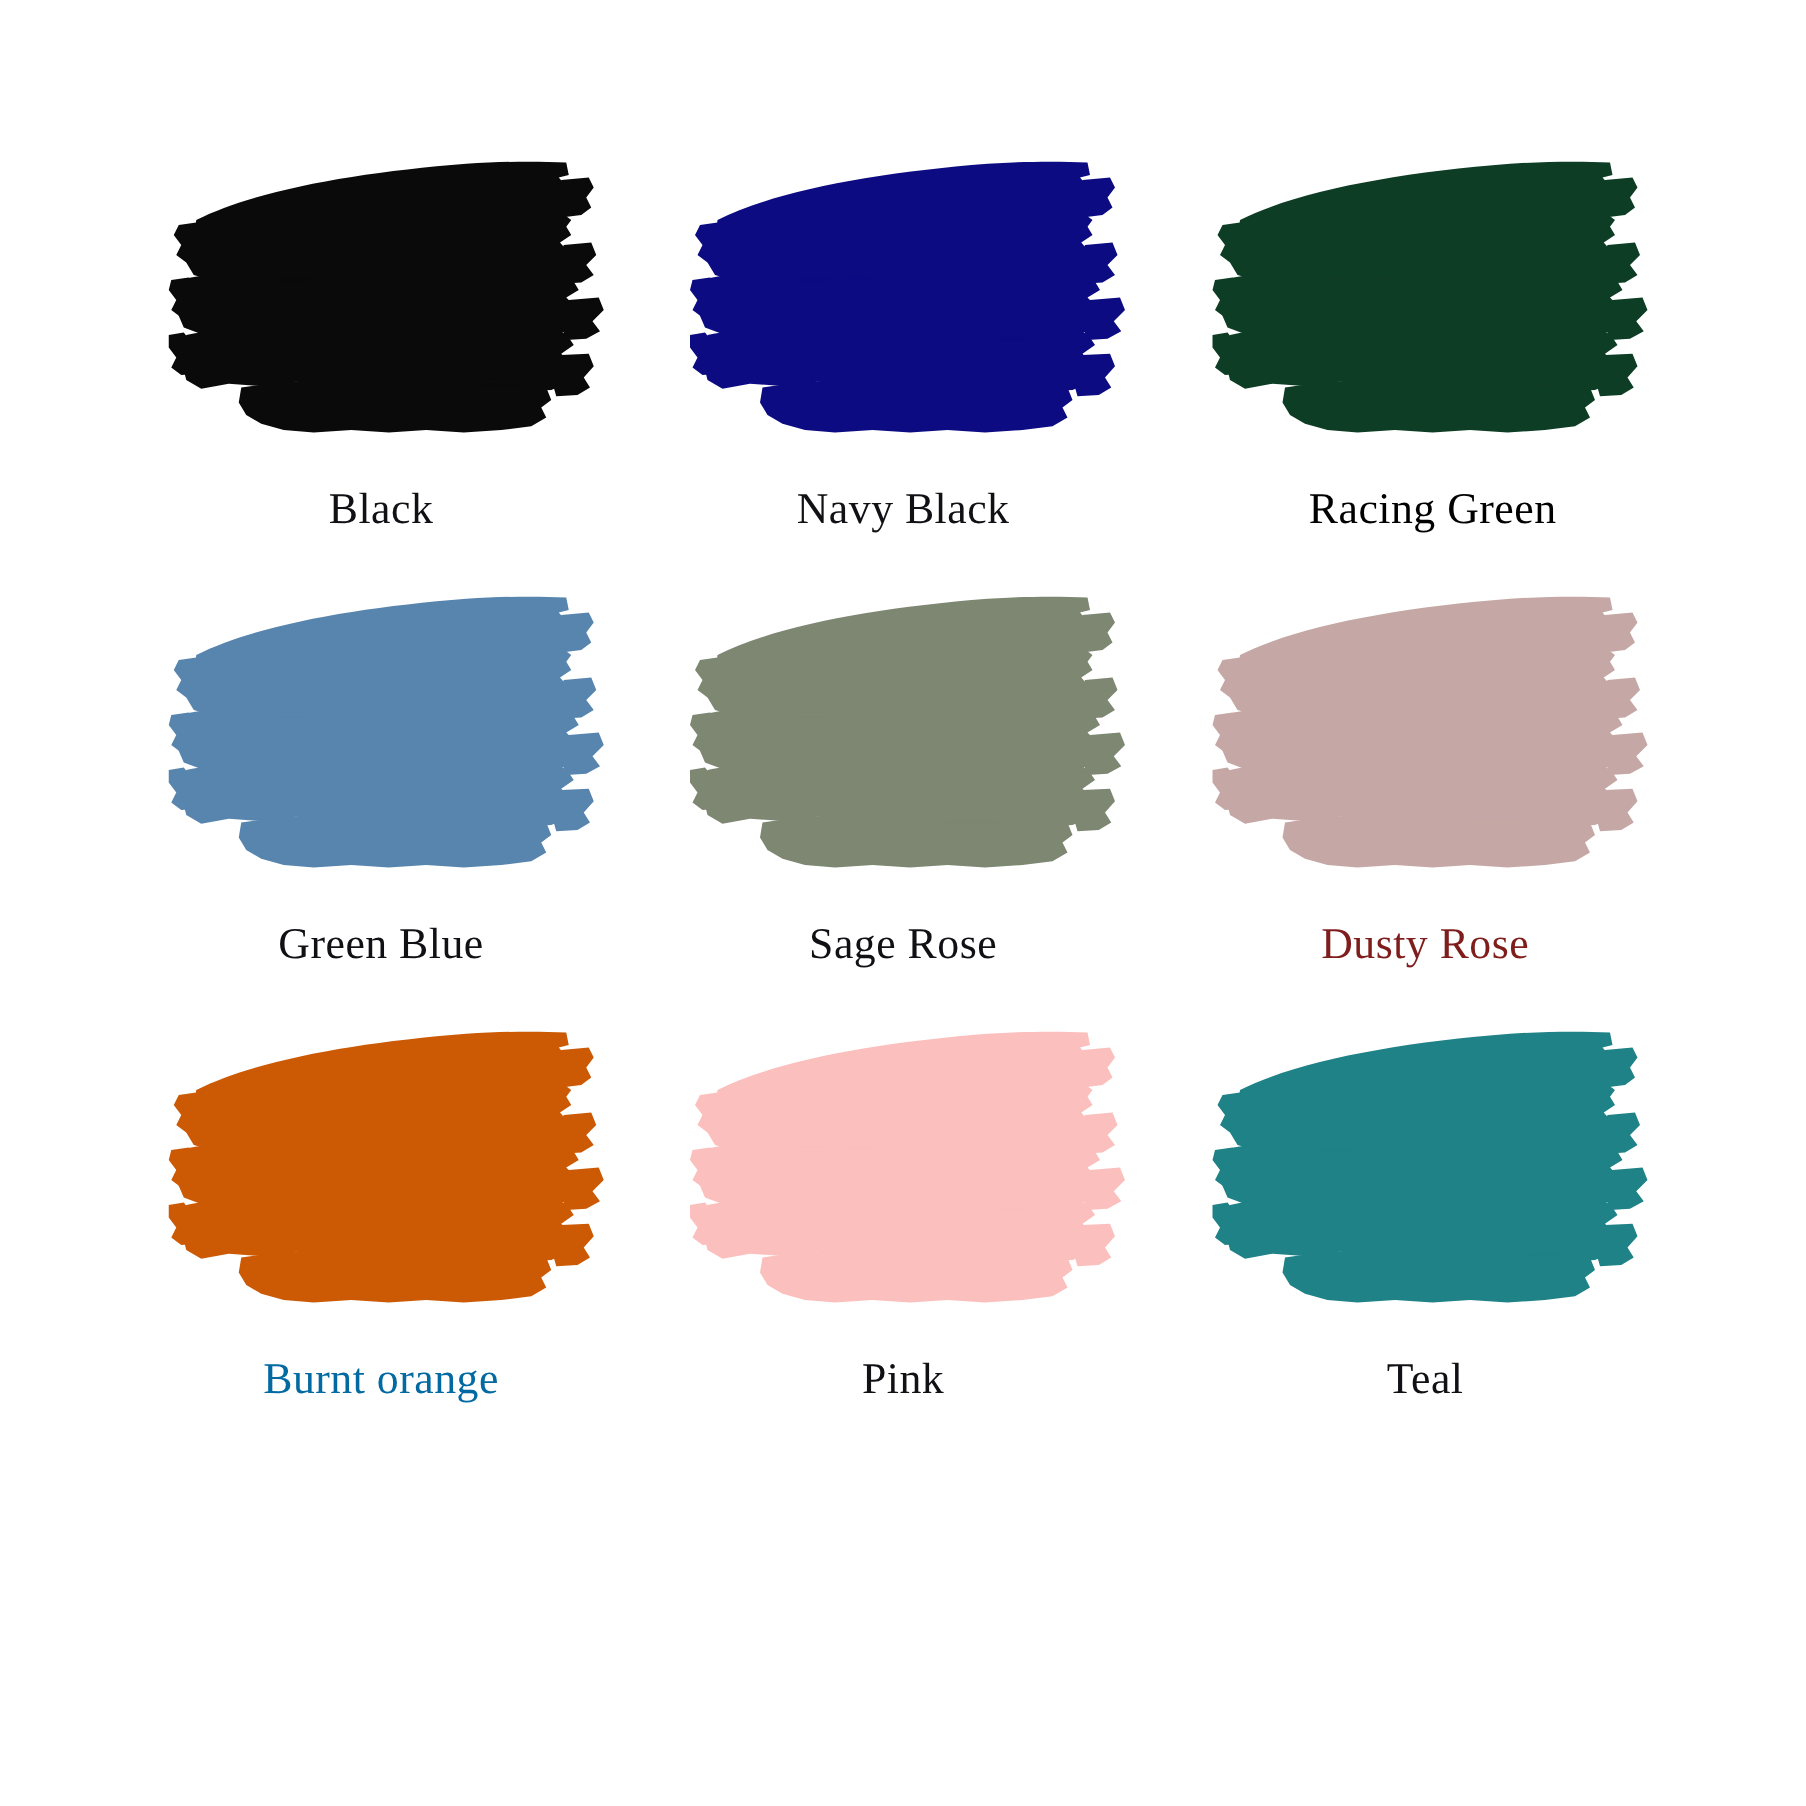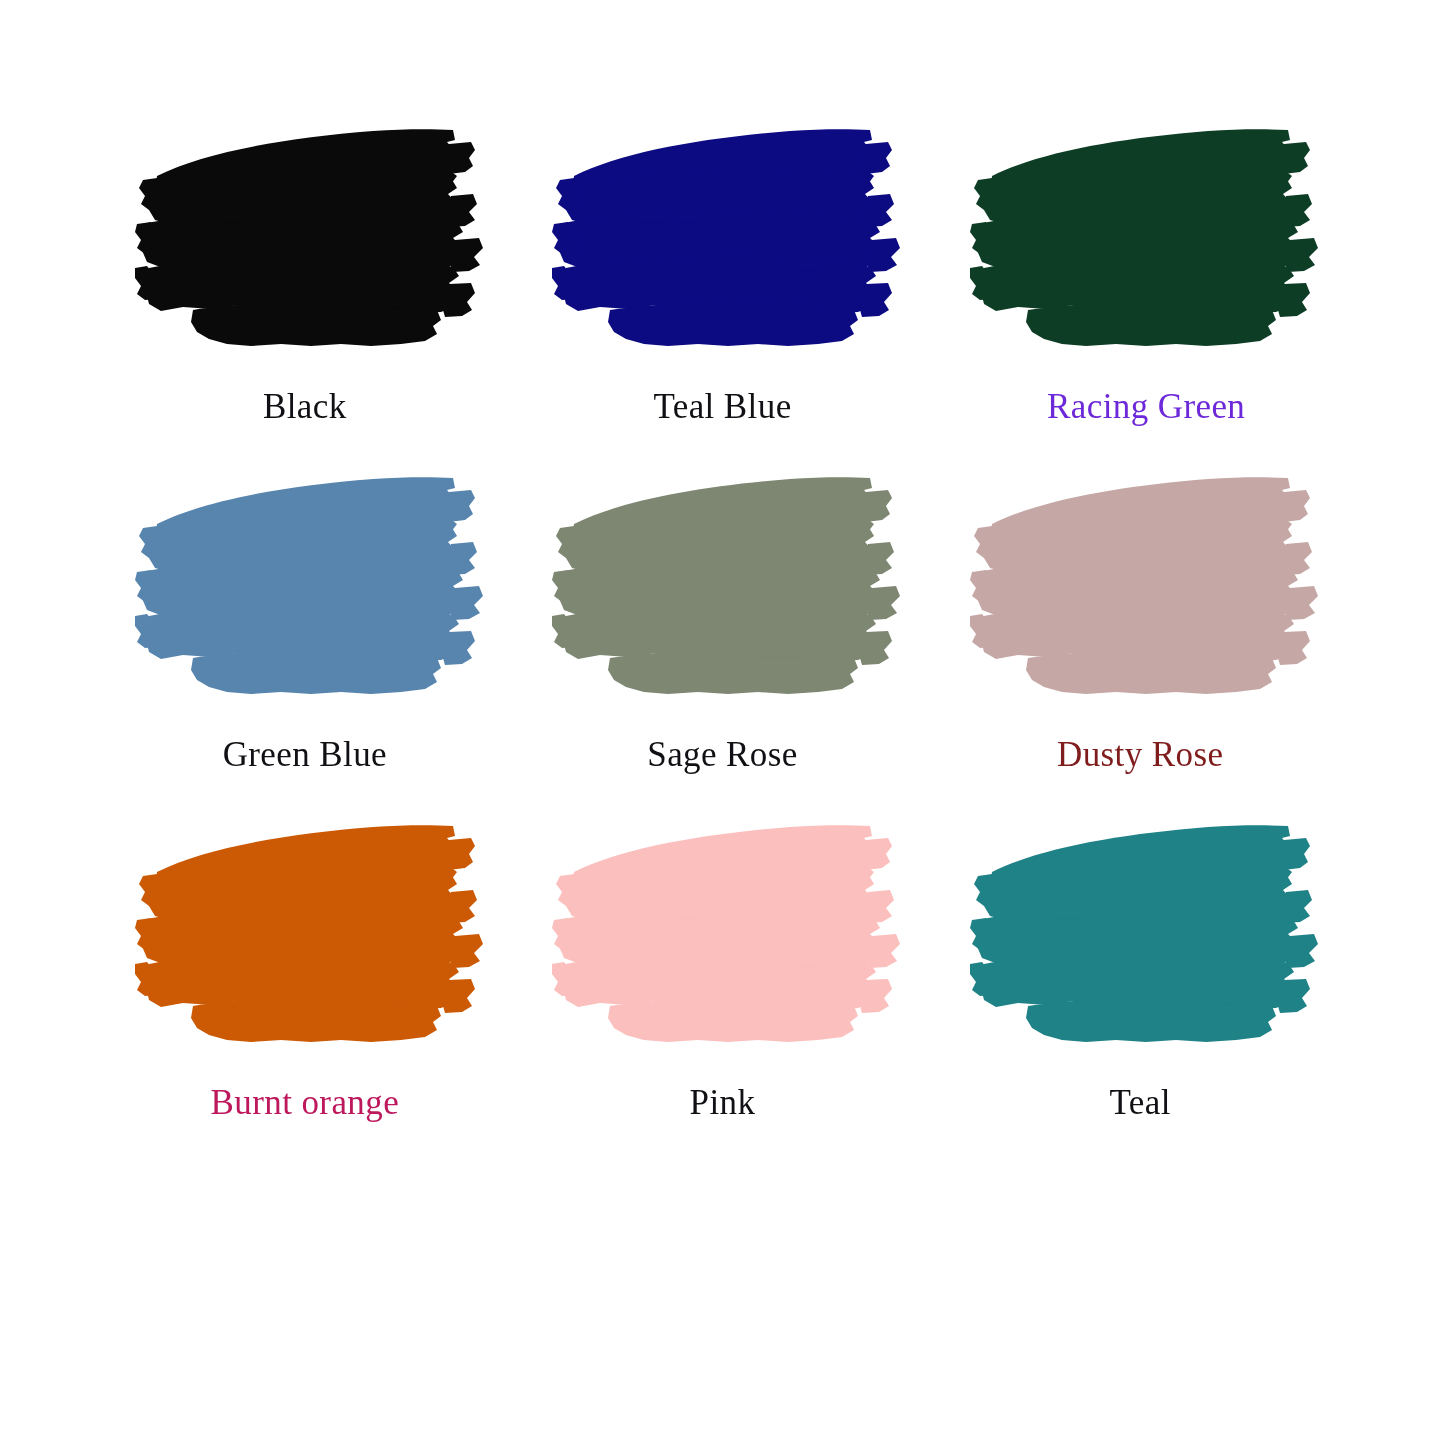--- a/index.html
+++ b/index.html
@@ -163,21 +163,21 @@
 
           <rect x="86" y="104" width="26" height="3" rx="1.5" opacity="0.55"></rect>
           <rect x="126" y="103" width="18" height="2.5" rx="1.2" opacity="0.4"></rect>
           <rect x="60" y="147" width="22" height="3" rx="1.5" opacity="0.5"></rect>
           <rect x="206" y="190" width="40" height="3" rx="1.5" opacity="0.45"></rect>
           <rect x="252" y="189" width="28" height="2.5" rx="1.2" opacity="0.35"></rect>
           <rect x="246" y="152" width="22" height="2.5" rx="1.2" opacity="0.4"></rect>
         </g>
       </svg>
     </div>
-    <div class="swatch-label" style="color: rgb(17, 16, 20);">Teal Blue</div>
+    <div class="swatch-label" style="color: rgb(17, 16, 20);">Navy Black</div>
   </div>
     <div class="swatch-cell">
     <div class="swatch-paint" style="color: rgb(14, 61, 37);">
       <svg viewBox="0 0 340 238" xmlns="http://www.w3.org/2000/svg" role="img" aria-hidden="true">
         <g fill="currentColor">
 
           <path d="M22,58 C70,34 150,20 238,13 C268,11 296,11 318,12
                    L320,22 L312,24 L318,31 L311,38 L319,45 L314,52
                    L322,58 L316,66 L300,68 L296,62 L276,64 L262,60
                    L230,63 L200,60 L170,62 L140,59 L110,62 L80,60
@@ -217,21 +217,21 @@
 
           <rect x="86" y="104" width="26" height="3" rx="1.5" opacity="0.55"></rect>
           <rect x="126" y="103" width="18" height="2.5" rx="1.2" opacity="0.4"></rect>
           <rect x="60" y="147" width="22" height="3" rx="1.5" opacity="0.5"></rect>
           <rect x="206" y="190" width="40" height="3" rx="1.5" opacity="0.45"></rect>
           <rect x="252" y="189" width="28" height="2.5" rx="1.2" opacity="0.35"></rect>
           <rect x="246" y="152" width="22" height="2.5" rx="1.2" opacity="0.4"></rect>
         </g>
       </svg>
     </div>
-    <div class="swatch-label" style="color: #6d28d9; margin-left: 12px;">Racing Green</div>
+    <div class="swatch-label" style="color: #000000; margin-left: 12px;">Racing Green</div>
   </div>
     <div class="swatch-cell">
     <div class="swatch-paint" style="color: rgb(88, 133, 174);">
       <svg viewBox="0 0 340 238" xmlns="http://www.w3.org/2000/svg" role="img" aria-hidden="true">
         <g fill="currentColor">
 
           <path d="M22,58 C70,34 150,20 238,13 C268,11 296,11 318,12
                    L320,22 L312,24 L318,31 L311,38 L319,45 L314,52
                    L322,58 L316,66 L300,68 L296,62 L276,64 L262,60
                    L230,63 L200,60 L170,62 L140,59 L110,62 L80,60
@@ -433,21 +433,21 @@
 
           <rect x="86" y="104" width="26" height="3" rx="1.5" opacity="0.55"></rect>
           <rect x="126" y="103" width="18" height="2.5" rx="1.2" opacity="0.4"></rect>
           <rect x="60" y="147" width="22" height="3" rx="1.5" opacity="0.5"></rect>
           <rect x="206" y="190" width="40" height="3" rx="1.5" opacity="0.45"></rect>
           <rect x="252" y="189" width="28" height="2.5" rx="1.2" opacity="0.35"></rect>
           <rect x="246" y="152" width="22" height="2.5" rx="1.2" opacity="0.4"></rect>
         </g>
       </svg>
     </div>
-    <div class="swatch-label" style="color: #be185d;">Burnt orange</div>
+    <div class="swatch-label" style="color: #0369a1;">Burnt orange</div>
   </div>
     <div class="swatch-cell">
     <div class="swatch-paint" style="color: rgb(251, 191, 189);">
       <svg viewBox="0 0 340 238" xmlns="http://www.w3.org/2000/svg" role="img" aria-hidden="true">
         <g fill="currentColor">
 
           <path d="M22,58 C70,34 150,20 238,13 C268,11 296,11 318,12
                    L320,22 L312,24 L318,31 L311,38 L319,45 L314,52
                    L322,58 L316,66 L300,68 L296,62 L276,64 L262,60
                    L230,63 L200,60 L170,62 L140,59 L110,62 L80,60

